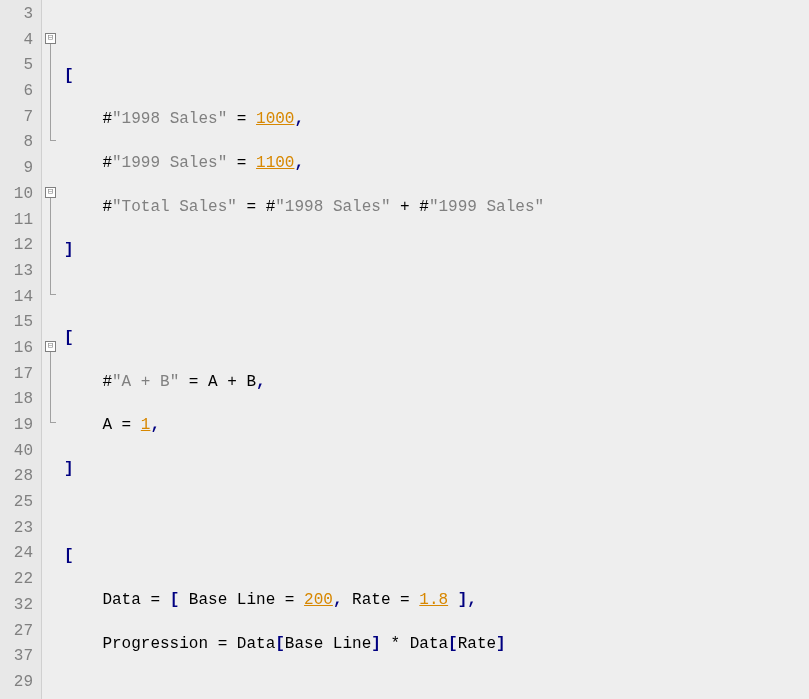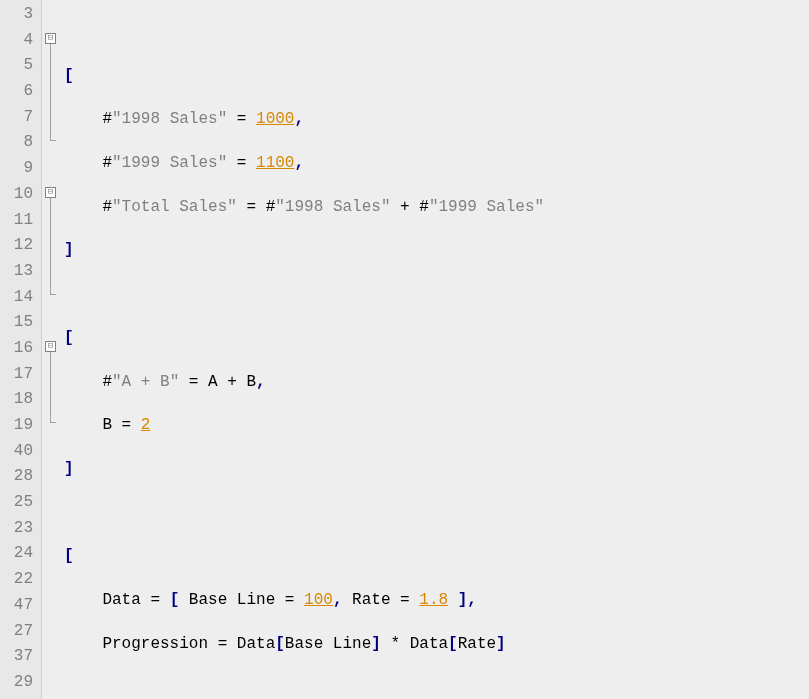--- a/index.html
+++ b/index.html
@@ -88,21 +88,21 @@
   <div>16</div>
   <div>17</div>
   <div>18</div>
   <div>19</div>
   <div>40</div>
   <div>28</div>
   <div>25</div>
   <div>23</div>
   <div>24</div>
   <div>22</div>
-  <div>47</div>
+  <div>32</div>
   <div>27</div>
   <div>37</div>
   <div>29</div>
 </div>
 
 <div class="fold-col">
   <div class="fold-box" style="top:33px">⊟</div>
   <div class="fold-line" style="top:44px;height:96px"></div>
   <div class="fold-corner" style="top:140px"></div>
 
@@ -118,25 +118,25 @@
 <div class="code">
 <div class="ln"></div>
 <div class="ln"><span class="tok-bracket">[</span></div>
 <div class="ln">    <span class="tok-plain">#</span><span class="tok-str">"1998 Sales"</span><span class="tok-plain"> = </span><span class="tok-num">1000</span><span class="tok-op">,</span></div>
 <div class="ln">    <span class="tok-plain">#</span><span class="tok-str">"1999 Sales"</span><span class="tok-plain"> = </span><span class="tok-num">1100</span><span class="tok-op">,</span></div>
 <div class="ln">    <span class="tok-plain">#</span><span class="tok-str">"Total Sales"</span><span class="tok-plain"> = </span><span class="tok-plain">#</span><span class="tok-str">"1998 Sales"</span><span class="tok-plain"> + </span><span class="tok-plain">#</span><span class="tok-str">"1999 Sales"</span></div>
 <div class="ln"><span class="tok-bracket">]</span></div>
 <div class="ln"></div>
 <div class="ln"><span class="tok-bracket">[</span></div>
 <div class="ln">    <span class="tok-plain">#</span><span class="tok-str">"A + B"</span><span class="tok-plain"> = A + B</span><span class="tok-op">,</span></div>
-<div class="ln">    <span class="tok-plain">B = </span><span class="tok-num">2</span></div>
+<div class="ln">    <span class="tok-plain">A = </span><span class="tok-num">1</span><span class="tok-op">,</span></div>
 <div class="ln"><span class="tok-bracket">]</span></div>
 <div class="ln"></div>
 <div class="ln"><span class="tok-bracket">[</span></div>
-<div class="ln">    <span class="tok-plain">Data = </span><span class="tok-bracket">[</span><span class="tok-plain"> Base Line = </span><span class="tok-num">100</span><span class="tok-op">,</span><span class="tok-plain"> Rate = </span><span class="tok-num">1.8</span><span class="tok-plain"> </span><span class="tok-bracket">]</span><span class="tok-op">,</span></div>
+<div class="ln">    <span class="tok-plain">Data = </span><span class="tok-bracket">[</span><span class="tok-plain"> Base Line = </span><span class="tok-num">200</span><span class="tok-op">,</span><span class="tok-plain"> Rate = </span><span class="tok-num">1.8</span><span class="tok-plain"> </span><span class="tok-bracket">]</span><span class="tok-op">,</span></div>
 <div class="ln">    <span class="tok-plain">Progression = Data</span><span class="tok-bracket">[</span><span class="tok-plain">Base Line</span><span class="tok-bracket">]</span><span class="tok-plain"> * Data</span><span class="tok-bracket">[</span><span class="tok-plain">Rate</span><span class="tok-bracket">]</span></div>
 
 
 
 
 
 
 
 
 

